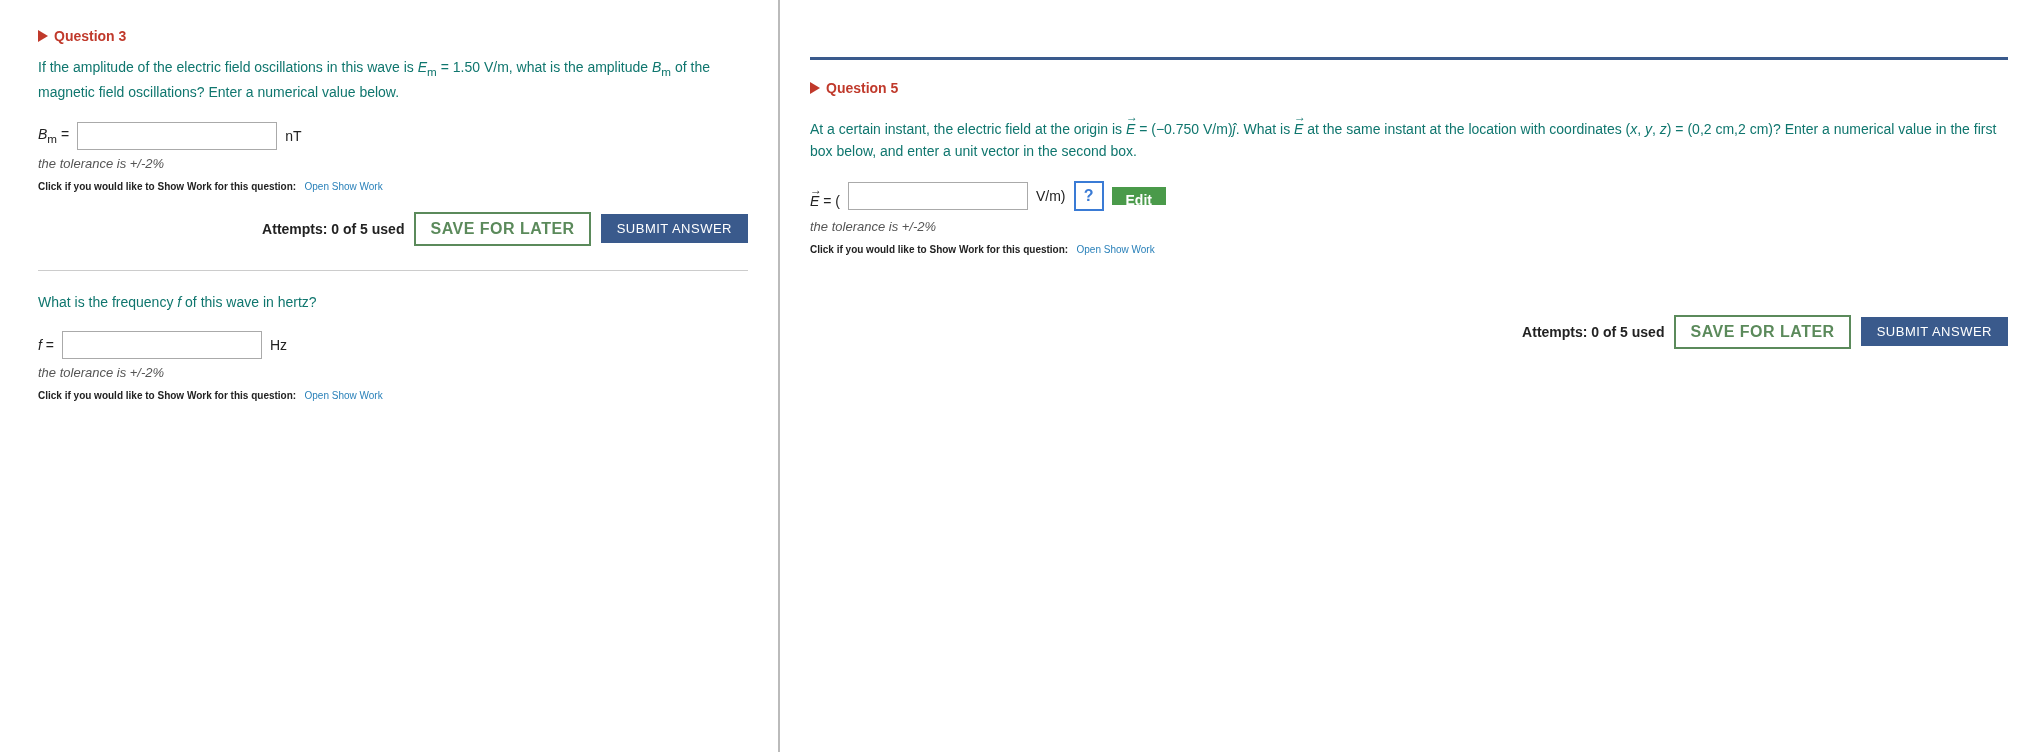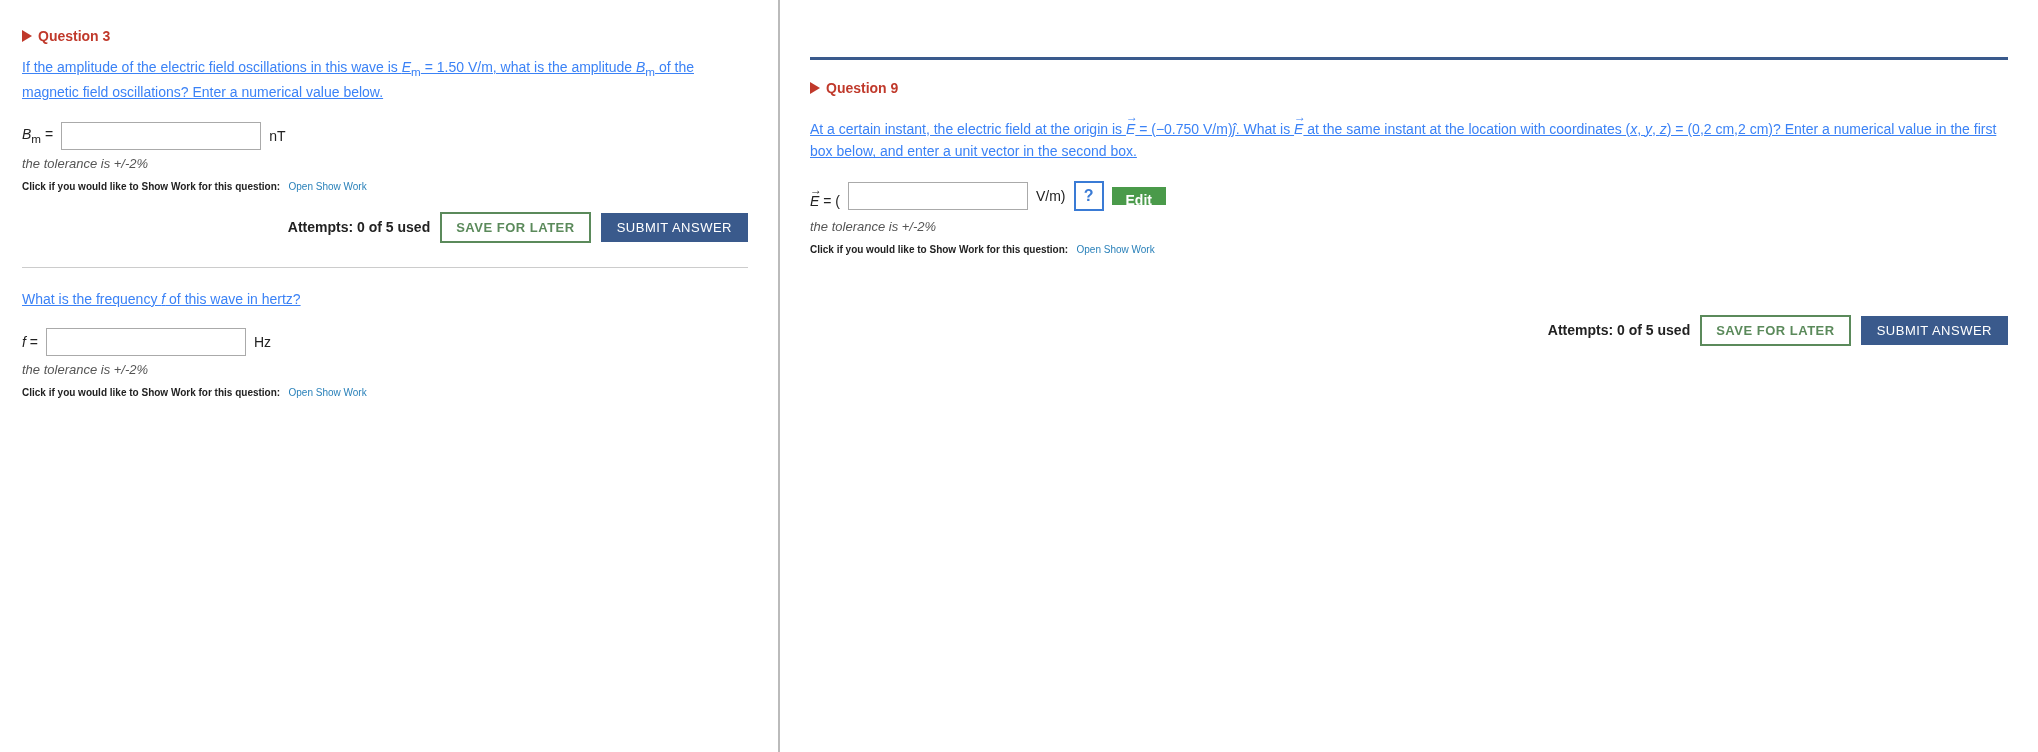--- a/index.html
+++ b/index.html
@@ -8,21 +8,21 @@
       font-family: Arial, sans-serif;
       font-size: 14px;
       color: #222;
       display: flex;
       height: 752px;
       overflow: hidden;
     }
     .left-panel {
       width: 780px;
       background: #fff;
-      padding: 28px 30px 0 22px;
+      padding: 28px 30px 0 38px;
       border-right: 2px solid #bbb;
       overflow-y: auto;
       flex-shrink: 0;
     }
     .right-panel {
       flex: 1;
       background: #fff;
       padding: 20px 30px 0 30px;
       overflow-y: auto;
     }
@@ -39,22 +39,21 @@
       height: 0;
       border-top: 6px solid transparent;
       border-bottom: 6px solid transparent;
       border-left: 10px solid #c0392b;
       display: inline-block;
     }
     .question-text {
       font-size: 14px;
       line-height: 1.6;
       margin-bottom: 18px;
-      color: #3b82f6;
-      text-decoration: underline;
+      color: #0f766e;
     }
     .answer-row {
       display: flex;
       align-items: center;
       gap: 8px;
       margin-bottom: 6px;
     }
     .answer-label {
       font-size: 14px;
       white-space: nowrap;
@@ -94,21 +93,21 @@
     }
     .attempts-text {
       font-weight: bold;
       font-size: 14px;
     }
     .btn-save {
       background: #fff;
       border: 2px solid #5b8a5b;
       color: #5b8a5b;
       padding: 6px 14px;
-      font-size: 13px;
+      font-size: 16px;
       font-weight: bold;
       cursor: pointer;
       text-transform: uppercase;
       letter-spacing: 0.5px;
     }
     .btn-submit {
       background: #3a5a8c;
       border: none;
       color: #fff;
       padding: 7px 16px;
@@ -225,21 +224,21 @@
 
 </div>
 
 <div class="right-panel">
 
   <div class="top-bar-right"></div>
 
   <div>
     <div class="question-header">
       <span class="triangle-icon"></span>
-      <span>Question 9</span>
+      <span>Question 5</span>
     </div>
 
     <p class="question-text">
       At a certain instant, the electric field at the origin is
       <span style="position:relative; display:inline-block; padding-top:10px;">
         <span style="position:absolute; top:0; left:0; font-size:12px;">→</span>
         <i>E</i>
       </span>
       = (−0.750 V/m)<i>ĵ</i>. What is
       <span style="position:relative; display:inline-block; padding-top:10px;">

